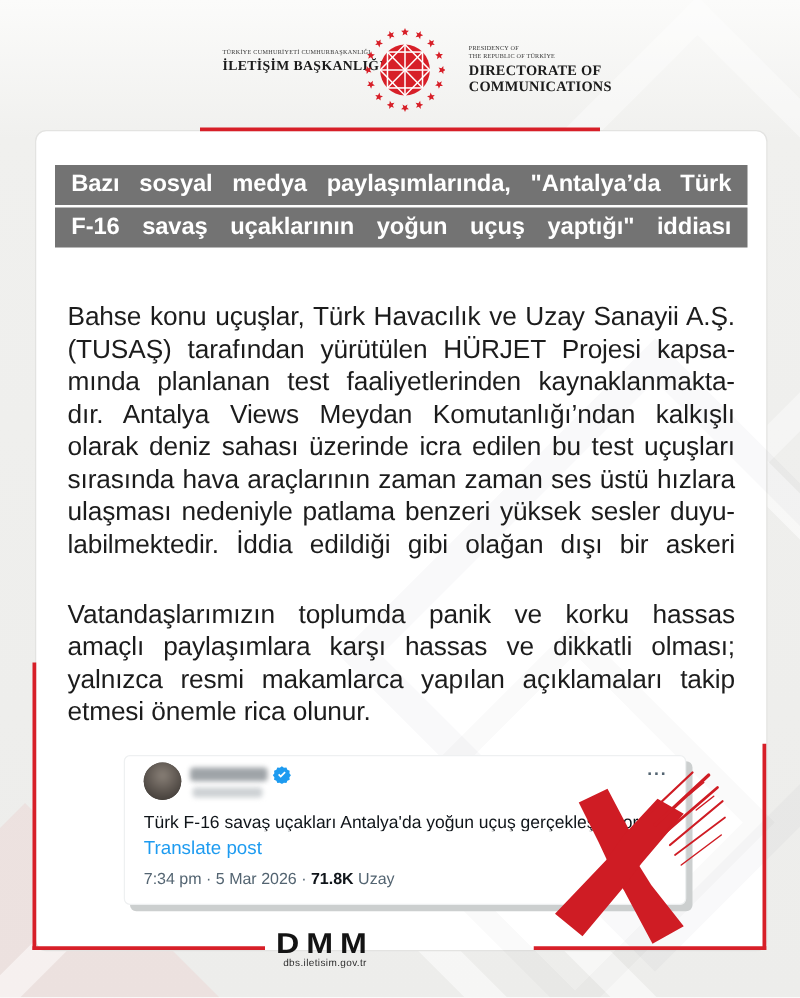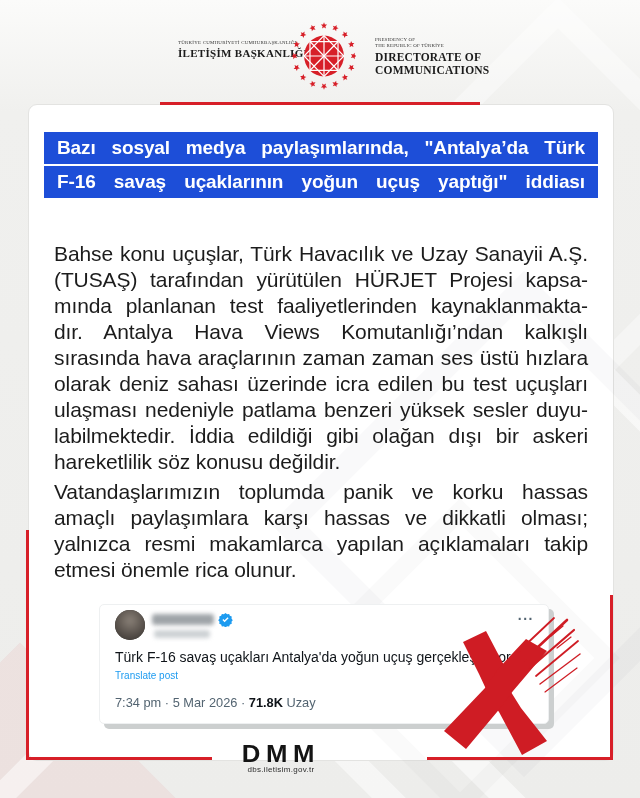--- a/index.html
+++ b/index.html
@@ -25,21 +25,21 @@
   .emblem{position:absolute;left:292px;top:17px;width:64px;height:78px;}
 
   
   .card{position:absolute;left:28px;top:104px;width:584px;height:655px;background:#ffffff;
         border:1px solid #e3e3e1;border-radius:9px;}
   .wmc{position:absolute;transform:rotate(45deg);pointer-events:none;}
   .wmc-1{right:-90px;top:240px;width:310px;height:310px;border:24px solid rgba(70,70,90,0.03);}
   .wmc-2{right:40px;top:440px;width:190px;height:190px;border:18px solid rgba(70,70,90,0.028);}
 
   .headline{position:absolute;left:15px;top:27px;width:554px;z-index:3;}
-  .hl-line{background:#1d4ed8;color:#ffffff;font-weight:bold;font-size:19px;height:32px;line-height:32px;
+  .hl-line{background:#737373;color:#ffffff;font-weight:bold;font-size:19px;height:32px;line-height:32px;
            padding:0 13px;margin-bottom:2px;letter-spacing:-0.1px;
            text-align:justify;text-align-last:justify;}
   .hl-line.short{display:inline-block;text-align:left;text-align-last:left;padding:0 13px;}
 
   .para{position:absolute;left:25px;width:534px;font-size:21px;line-height:26px;color:#1c1c1c;z-index:3;letter-spacing:-0.1px;}
   .p1{top:136px;}
   .p2{top:374px;}
   .jline{text-align:justify;text-align-last:justify;white-space:nowrap;}
   .jline.last{text-align-last:left;}
 
@@ -47,37 +47,37 @@
   .tweet{position:absolute;left:70px;top:499px;width:448px;height:118px;background:#ffffff;
          border:1px solid #eef0f1;border-radius:5px;box-shadow:5px 5px 0 #cccfcf;z-index:4;}
   .avatar{position:absolute;left:15px;top:5px;width:30px;height:30px;border-radius:50%;overflow:hidden;background:#4a4541;}
   .avatar .blurimg{position:absolute;left:-4px;top:-4px;width:38px;height:38px;filter:blur(2px);
          background:radial-gradient(circle at 50% 38%,#8a8178 0%,#5a534d 45%,#332f2c 85%);}
   .name-blur{position:absolute;left:52px;top:9px;width:62px;height:11px;border-radius:3px;background:#9fa4a8;filter:blur(2px);}
   .badge{position:absolute;left:118px;top:7px;width:15px;height:15px;}
   .handle-blur{position:absolute;left:54px;top:25px;width:56px;height:8px;border-radius:3px;background:#cdd1d4;filter:blur(2px);}
   .more{position:absolute;right:14px;top:2px;color:#536471;font-size:14px;font-weight:bold;letter-spacing:1.5px;cursor:pointer;}
   .tw-text{position:absolute;left:15px;top:44px;width:425px;font-size:14px;color:#0f1419;white-space:nowrap;overflow:hidden;}
-  .tw-translate{position:absolute;left:15px;top:65px;font-size:10px;color:#1d9bf0;text-decoration:none;cursor:pointer;}
+  .tw-translate{position:absolute;left:15px;top:65px;font-size:15px;color:#1d9bf0;text-decoration:none;cursor:pointer;}
   .tw-meta{position:absolute;left:15px;top:90px;font-size:12.8px;color:#536471;white-space:nowrap;}
   .tw-meta b{color:#0f1419;font-weight:bold;}
 
   
   .xmark{position:absolute;left:398px;top:503px;width:162px;height:152px;z-index:6;}
 
   
   .fr{position:absolute;background:#d71f28;z-index:7;}
   .fr-top{left:160px;top:102px;width:320px;height:3px;}
   .fr-left{left:26px;top:530px;width:3px;height:230px;}
   .fr-right{left:610px;top:595px;width:3px;height:165px;}
   .fr-bl{left:26px;top:757px;width:186px;height:3px;}
   .fr-br{left:427px;top:757px;width:186px;height:3px;}
 
   
-  .footer{position:absolute;left:0;top:743px;width:520px;text-align:center;z-index:8;padding-left:21px;}
+  .footer{position:absolute;left:0;top:743px;width:520px;text-align:center;z-index:8;}
   .dmm{font-size:23px;font-weight:bold;letter-spacing:5px;color:#141414;transform:scaleX(1.12);display:inline-block;line-height:22px;}
   .dmm-url{font-size:8px;color:#2c2c2c;letter-spacing:0.3px;margin-top:-1px;}
 </style>
 </head>
 <body>
 
 <div class="page">
 
   <div class="wm wm-1"></div>
   <div class="wm wm-2"></div>
@@ -135,26 +135,25 @@
 
     <div class="headline">
       <div class="hl-line">Bazı sosyal medya paylaşımlarında, "Antalya’da Türk</div>
       <div class="hl-line">F-16 savaş uçaklarının yoğun uçuş yaptığı" iddiası</div>
     </div>
 
     <div class="para p1">
       <div class="jline">Bahse konu uçuşlar, Türk Havacılık ve Uzay Sanayii A.Ş.</div>
       <div class="jline">(TUSAŞ) tarafından yürütülen HÜRJET Projesi kapsa-</div>
       <div class="jline">mında planlanan test faaliyetlerinden kaynaklanmakta-</div>
-      <div class="jline">dır. Antalya Hava Views Komutanlığı’ndan kalkışlı</div>
+      <div class="jline">dır. Antalya Views Meydan Komutanlığı’ndan kalkışlı</div>
+      <div class="jline">olarak deniz sahası üzerinde icra edilen bu test uçuşları</div>
       <div class="jline">sırasında hava araçlarının zaman zaman ses üstü hızlara</div>
-      <div class="jline">olarak deniz sahası üzerinde icra edilen bu test uçuşları</div>
       <div class="jline">ulaşması nedeniyle patlama benzeri yüksek sesler duyu-</div>
       <div class="jline">labilmektedir. İddia edildiği gibi olağan dışı bir askeri</div>
-      <div class="jline last">hareketlilik söz konusu değildir.</div>
     </div>
 
     <div class="para p2">
       <div class="jline">Vatandaşlarımızın toplumda panik ve korku hassas</div>
       <div class="jline">amaçlı paylaşımlara karşı hassas ve dikkatli olması;</div>
       <div class="jline">yalnızca resmi makamlarca yapılan açıklamaları takip</div>
       <div class="jline last">etmesi önemle rica olunur.</div>
     </div>
 
     <div class="tweet">

